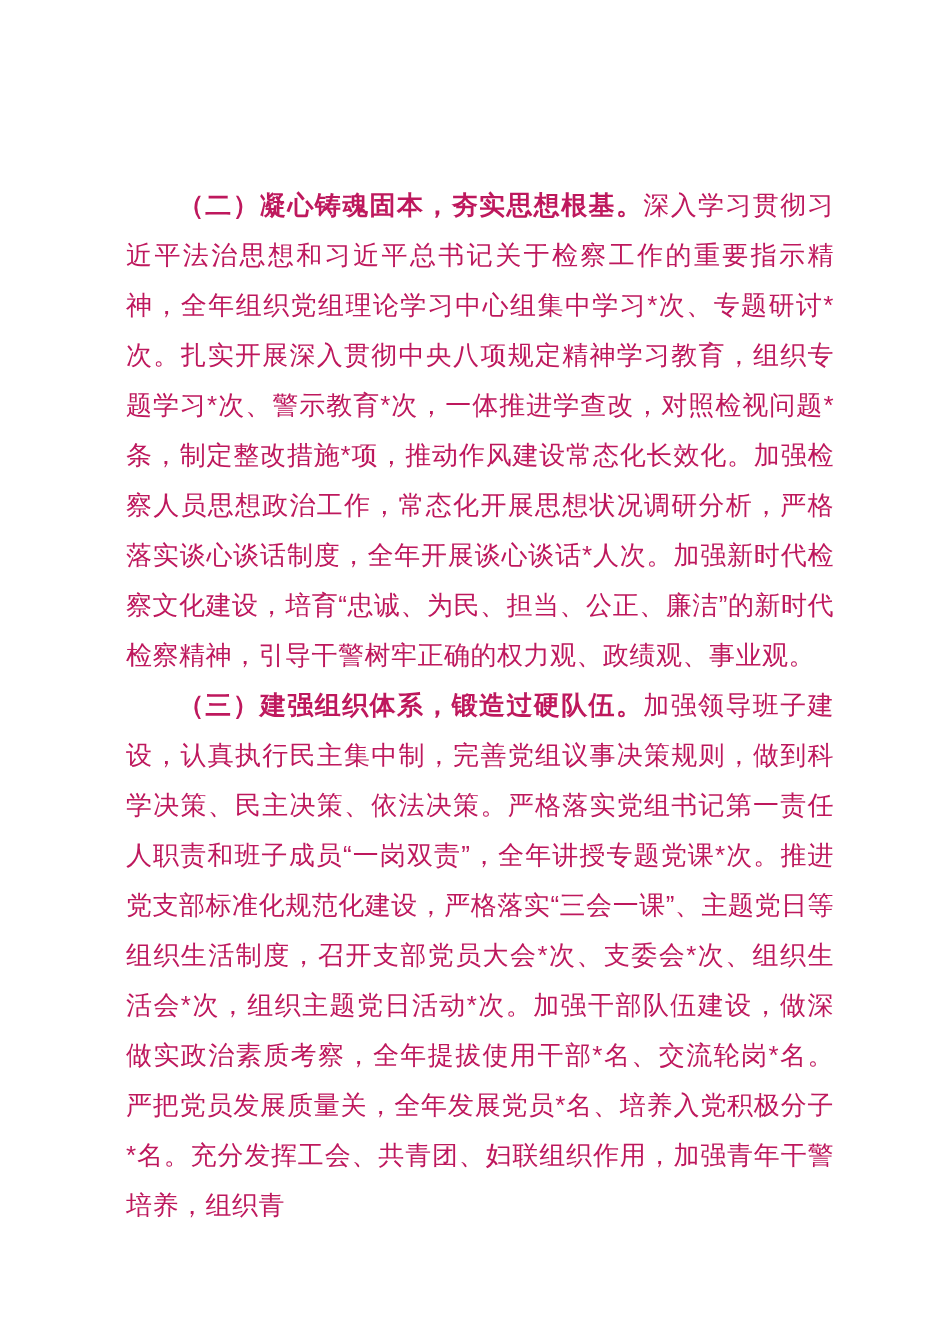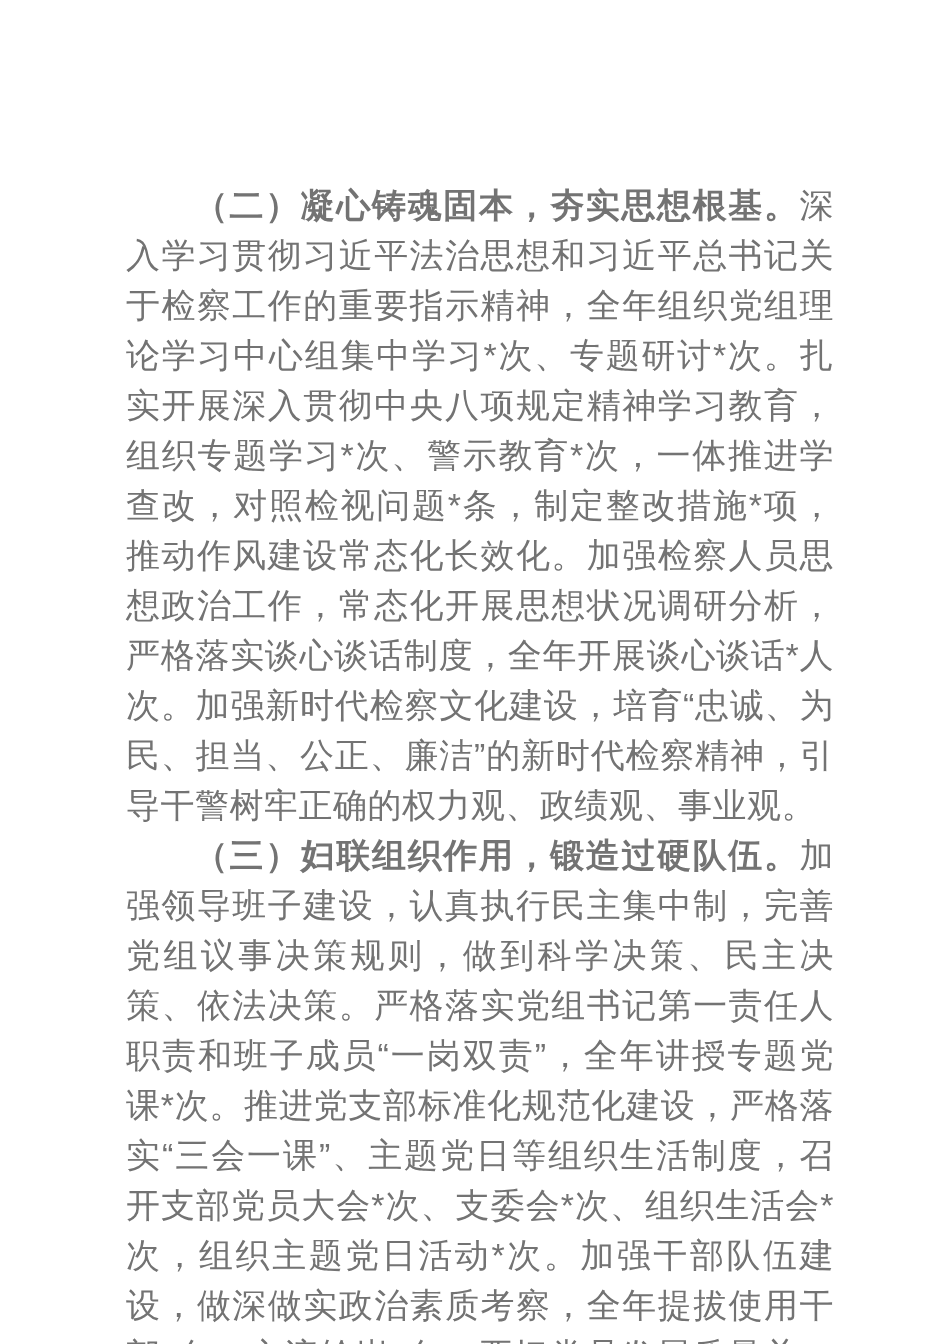--- a/index.html
+++ b/index.html
@@ -15,36 +15,36 @@
   .doc-page {
     box-sizing: border-box;
     width: 950px;
     height: 1344px;
     padding: 180px 116px 0 126px;
     background: #ffffff;
   }
   .doc-paragraph {
     margin: 0;
     font-family: "Liberation Sans", sans-serif;
-    font-size: 34px;
+    font-size: 26px;
     line-height: 50px;
-    color: #737373;
+    color: #be185d;
     text-align: justify;
     text-indent: 2em;
     font-weight: 300;
     letter-spacing: 0.5px;
     word-break: break-all;
   }
   .doc-paragraph .para-heading {
     font-weight: 700;
     letter-spacing: 0.5px;
   }
 </style>
 </head>
 <body>
 
 <div class="doc-page">
 
   <p class="doc-paragraph"><span class="para-heading">（二）凝心铸魂固本，夯实思想根基。</span><span>深入学习贯彻习近平法治思想和习近平总书记关于检察工作的重要指示精神，全年组织党组理论学习中心组集中学习*次、专题研讨*次。扎实开展深入贯彻中央八项规定精神学习教育，组织专题学习*次、警示教育*次，一体推进学查改，对照检视问题*条，制定整改措施*项，推动作风建设常态化长效化。加强检察人员思想政治工作，常态化开展思想状况调研分析，严格落实谈心谈话制度，全年开展谈心谈话*人次。加强新时代检察文化建设，培育“忠诚、为民、担当、公正、廉洁”的新时代检察精神，引导干警树牢正确的权力观、政绩观、事业观。</span></p>
 
-  <p class="doc-paragraph"><span class="para-heading">（三）妇联组织作用，锻造过硬队伍。</span><span>加强领导班子建设，认真执行民主集中制，完善党组议事决策规则，做到科学决策、民主决策、依法决策。严格落实党组书记第一责任人职责和班子成员“一岗双责”，全年讲授专题党课*次。推进党支部标准化规范化建设，严格落实“三会一课”、主题党日等组织生活制度，召开支部党员大会*次、支委会*次、组织生活会*次，组织主题党日活动*次。加强干部队伍建设，做深做实政治素质考察，全年提拔使用干部*名、交流轮岗*名。严把党员发展质量关，全年发展党员*名、培养入党积极分子*名。充分发挥工会、共青团、妇联组织作用，加强青年干警培养，组织青</span></p>
+  <p class="doc-paragraph"><span class="para-heading">（三）建强组织体系，锻造过硬队伍。</span><span>加强领导班子建设，认真执行民主集中制，完善党组议事决策规则，做到科学决策、民主决策、依法决策。严格落实党组书记第一责任人职责和班子成员“一岗双责”，全年讲授专题党课*次。推进党支部标准化规范化建设，严格落实“三会一课”、主题党日等组织生活制度，召开支部党员大会*次、支委会*次、组织生活会*次，组织主题党日活动*次。加强干部队伍建设，做深做实政治素质考察，全年提拔使用干部*名、交流轮岗*名。严把党员发展质量关，全年发展党员*名、培养入党积极分子*名。充分发挥工会、共青团、妇联组织作用，加强青年干警培养，组织青</span></p>
 
 </div>
 
 </body></html>

